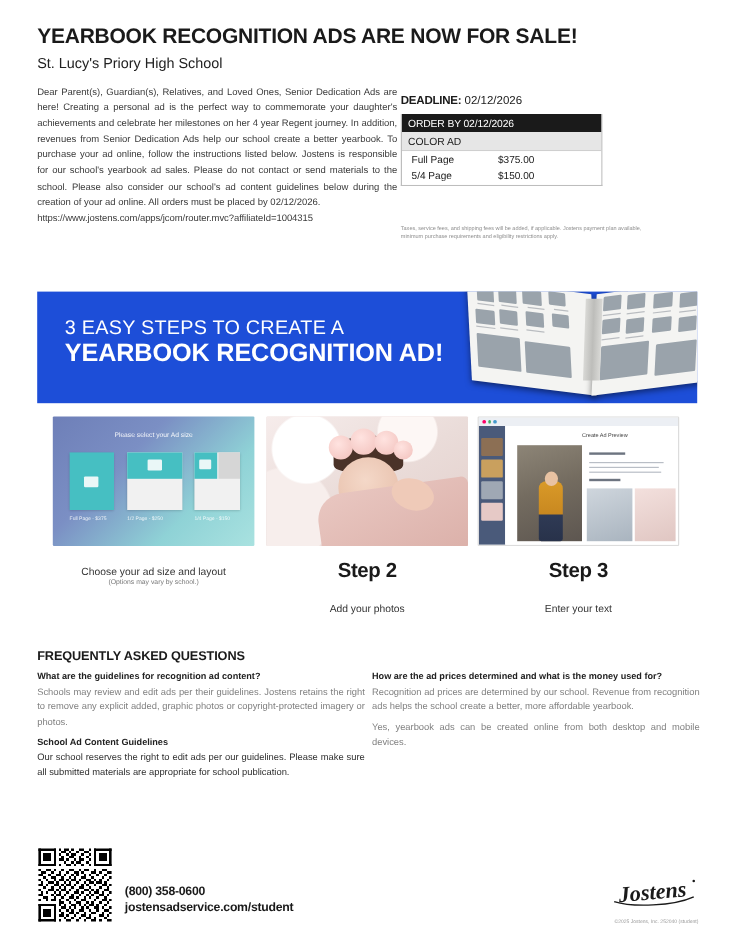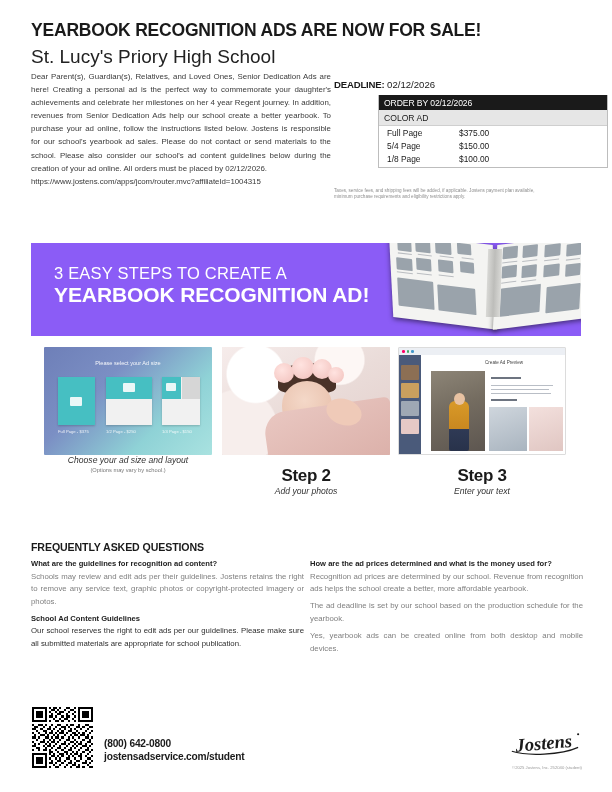--- a/index.html
+++ b/index.html
@@ -13,42 +13,42 @@
   .page { position: relative; width: 612px; height: 792px; background:#fff; }
 
   
   .hdr-title {
     position: absolute; left: 31px; top: 20px;
     font-size: 17.5px; font-weight: 700; letter-spacing: -0.2px;
     color: #1a1a1a;
   }
   .hdr-school {
     position: absolute; left: 31px; top: 46px;
-    font-size: 19px; font-weight: 400; color: #222;
+    font-size: 12px; font-weight: 400; color: #222;
   }
 
   
   .body-copy {
     position: absolute; left: 31px; top: 70px; width: 300px;
     font-size: 7.9px; line-height: 13.1px; color: #3a3a3a;
     text-align: justify;
   }
   .body-copy .url { white-space: nowrap; letter-spacing: -0.05px; }
 
   
   .deadline {
     position: absolute; left: 334px; top: 79px;
     font-size: 9.6px; color: #1a1a1a;
   }
   .deadline b { font-weight: 700; letter-spacing: -0.2px; }
   .deadline span { font-weight: 400; }
 
   .ptable {
-    position: absolute; left: 334px; top: 95px; width: 230px;
-    border: 1px solid #bdbdbd; border-top: none; margin-left: 44px;
+    position: absolute; left: 334px; top: 95px; width: 168px;
+    border: 1px solid #bdbdbd; border-top: none;
   }
   .ptable .row-order {
     background: #1a1a1a; color: #fff;
     font-size: 8.6px; font-weight: 400;
     padding: 2.5px 5px; letter-spacing: -0.1px;
   }
   .ptable .row-color {
     background: #e6e6e6; color: #1a1a1a;
     font-size: 8.6px; padding: 2.5px 5px;
     border-bottom: 1px solid #cfcfcf;
@@ -62,21 +62,21 @@
   .ptable .prow:last-child { padding-bottom: 3px; }
 
   .finesmall {
     position: absolute; left: 334px; top: 188px; width: 210px;
     font-size: 4.6px; line-height: 6.2px; color: #8e8e8e;
   }
 
   
   .banner {
     position: absolute; left: 31px; top: 243px;
-    width: 550px; height: 93px; background: #8b5cf6; overflow: hidden;
+    width: 550px; height: 93px; background: #1d4ed8; overflow: hidden;
   }
   .banner-l1 {
     position: absolute; left: 23px; top: 21px;
     color: #fff; font-size: 16.5px; font-weight: 400; letter-spacing: 0.2px;
   }
   .banner-l2 {
     position: absolute; left: 23px; top: 40px;
     color: #fff; font-size: 21px; font-weight: 700; letter-spacing: -0.1px;
   }
 
@@ -196,22 +196,22 @@
     background: linear-gradient(160deg,#f3e0dd,#e0c6c2);
   }
   .s3shot .txtln { position:absolute; height:1.4px; background:#b9bec6; }
   .s3shot .txthd { position:absolute; height:2px; background:#6d7480; }
 
   .step-title {
     margin-top: 11px; text-align: center;
     font-size: 17px; font-weight: 700; color: #1a1a1a; letter-spacing:-0.3px;
   }
   .step-sub {
-    margin-top: 0; text-align: center;
-    font-size: 8.6px; color: #333; font-style: italic;
+    margin-top: 16px; text-align: center;
+    font-size: 8.6px; color: #333;
   }
   .step-note {
     margin-top: 2px; text-align: center;
     font-size: 5.7px; color: #777;
   }
 
   
   .faq-head {
     position: absolute; left: 31px; top: 541px;
     font-size: 10.6px; font-weight: 700; color: #1a1a1a; letter-spacing: -0.1px;
@@ -268,24 +268,20 @@
   <div class="ptable">
     <div class="row-order">ORDER BY 02/12/2026</div>
     <div class="row-color">COLOR AD</div>
     <div class="prow">
       <span class="lbl">Full Page</span>
       <span class="amt">$375.00</span>
     </div>
     <div class="prow">
       <span class="lbl">5/4 Page</span>
       <span class="amt">$150.00</span>
-    </div>
-    <div class="prow">
-      <span class="lbl">1/8 Page</span>
-      <span class="amt">$100.00</span>
     </div>
   </div>
 
   <div class="finesmall">Taxes, service fees, and shipping fees will be added, if applicable. Jostens payment plan available, minimum purchase requirements and eligibility restrictions apply.</div>
 
   <div class="banner">
     <div class="banner-l1">3 EASY STEPS TO CREATE A</div>
     <div class="banner-l2">YEARBOOK RECOGNITION AD!</div>
 
     <div class="book">
@@ -401,29 +397,28 @@
       </div>
       <div class="step-title">Step 3</div>
       <div class="step-sub">Enter your text</div>
     </div>
   </div>
 
   <div class="faq-head">FREQUENTLY ASKED QUESTIONS</div>
 
   <div class="faq-col faq-left">
     <div class="faq-q">What are the guidelines for recognition ad content?</div>
-    <div class="faq-a">Schools may review and edit ads per their guidelines. Jostens retains the right to remove any service text, graphic photos or copyright-protected imagery or photos.</div>
+    <div class="faq-a">Schools may review and edit ads per their guidelines. Jostens retains the right to remove any explicit added, graphic photos or copyright-protected imagery or photos.</div>
     <div class="faq-q">School Ad Content Guidelines</div>
     <div class="faq-a dark">Our school reserves the right to edit ads per our guidelines. Please make sure all submitted materials are appropriate for school publication.</div>
   </div>
 
   <div class="faq-col faq-right">
     <div class="faq-q">How are the ad prices determined and what is the money used for?</div>
     <div class="faq-a">Recognition ad prices are determined by our school. Revenue from recognition ads helps the school create a better, more affordable yearbook.</div>
-    <div class="faq-a">The ad deadline is set by our school based on the production schedule for the yearbook.</div>
     <div class="faq-a">Yes, yearbook ads can be created online from both desktop and mobile devices.</div>
   </div>
 
   <div class="qr">
     <svg width="61" height="61" viewBox="0 0 29 29" shape-rendering="crispEdges">
       <rect width="29" height="29" fill="#fff"></rect>
       <g fill="#000">
         <rect x="0" y="0" width="7" height="1"></rect>
           <rect x="0" y="6" width="7" height="1"></rect>
         <rect x="0" y="0" width="1" height="7"></rect>
@@ -654,21 +649,21 @@
           <rect x="15" y="28" width="1" height="1"></rect>
           <rect x="18" y="28" width="1" height="1"></rect>
           <rect x="21" y="28" width="2" height="1"></rect>
           <rect x="24" y="28" width="1" height="1"></rect>
           <rect x="27" y="28" width="2" height="1"></rect>
       </g>
     </svg>
   </div>
 
   <div class="contact">
-    <div class="phone">(800) 642-0800</div>
+    <div class="phone">(800) 358-0600</div>
     <div class="site">jostensadservice.com/student</div>
   </div>
 
   <div class="logo">
     <svg viewBox="0 0 160 62" width="78" height="32">
       <text x="80" y="44" text-anchor="middle" font-family="'Liberation Serif', serif" font-size="38" font-style="italic" font-weight="700" fill="#1a1a1a" transform="rotate(-5 80 38)">Jostens</text>
       <path d="M14 48 C45 58, 115 56, 150 40" stroke="#1a1a1a" stroke-width="2.4" fill="none"></path>
       <circle cx="150" cy="13" r="2.2" fill="#1a1a1a"></circle>
     </svg>
   </div>

